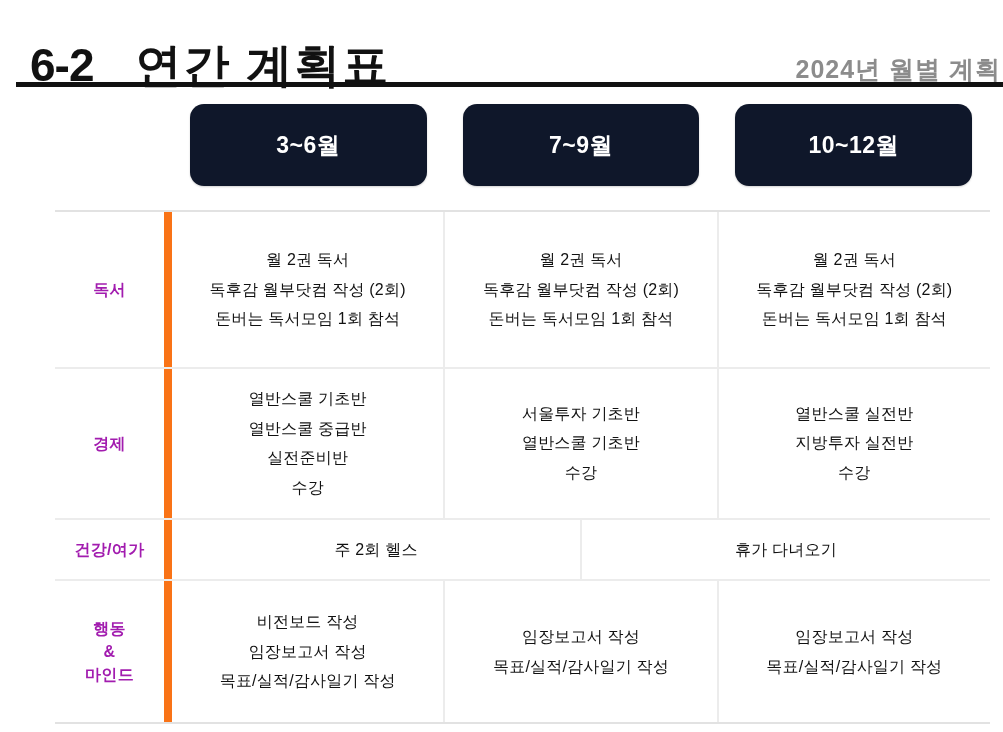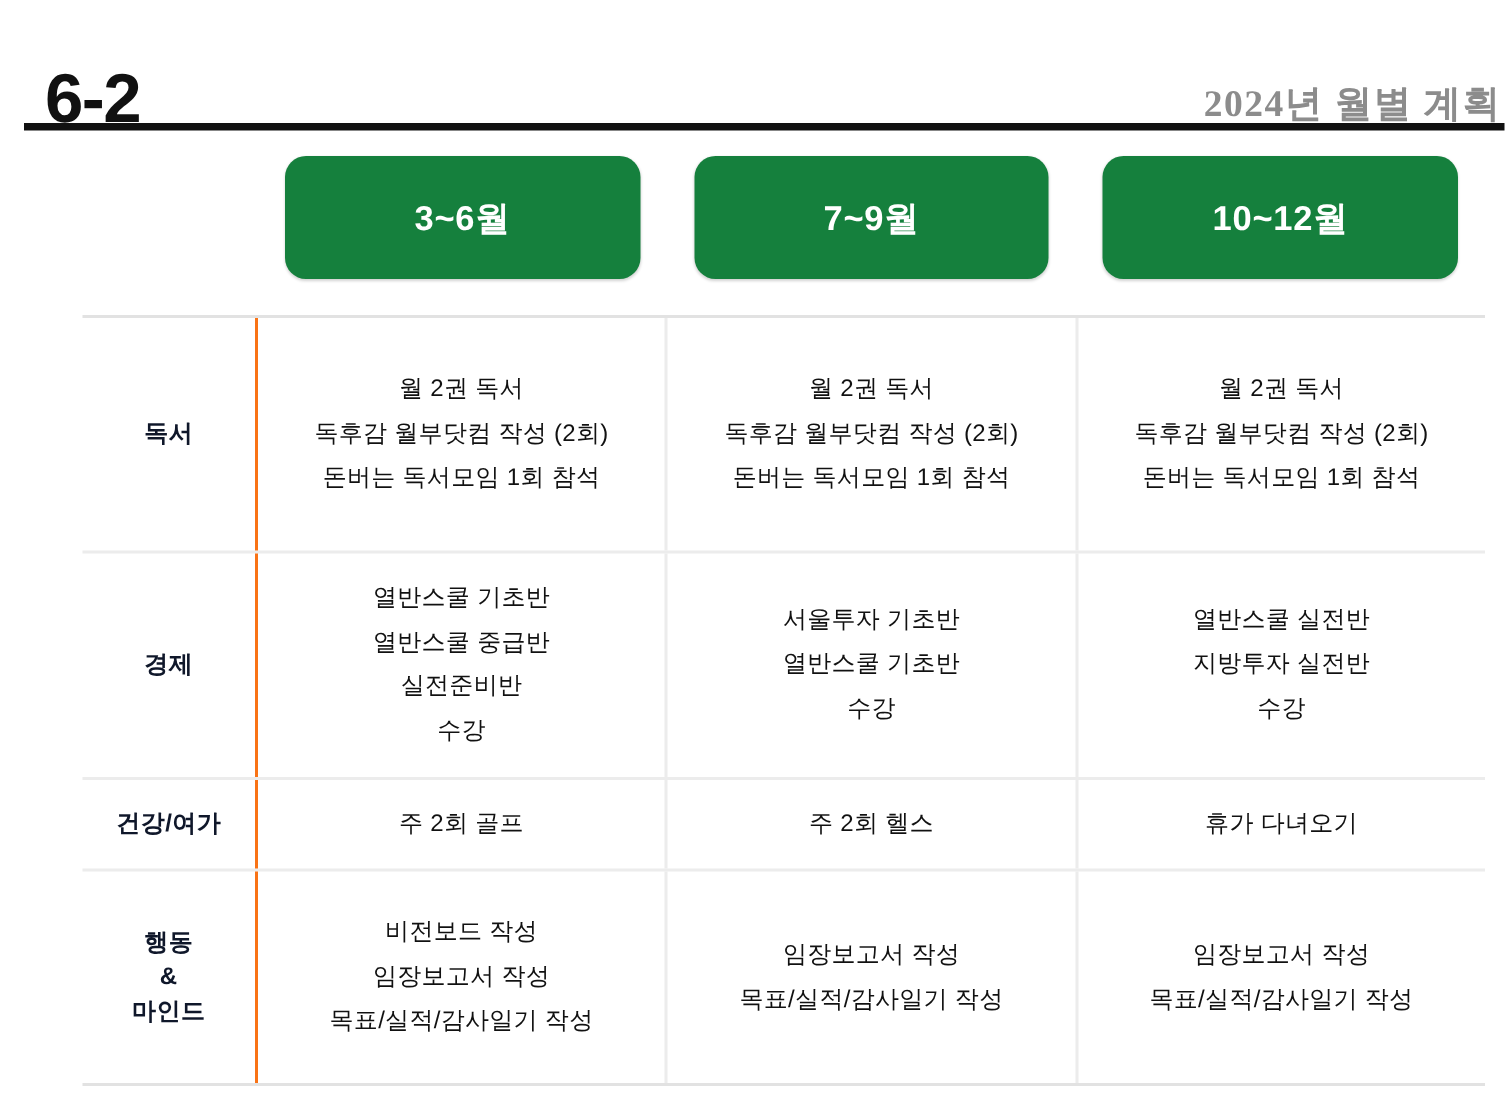--- a/index.html
+++ b/index.html
@@ -51,21 +51,20 @@
     margin-left: auto;
     font-size: 25px;
     font-weight: bold;
     color: #8c8c8c;
     letter-spacing: 1px;
     line-height: 1;
     white-space: nowrap;
     padding-right: 2px;
     position: relative;
     top: -6px;
-    font-family: Liberation Serif, serif;
   }
   .header-rule {
     position: absolute;
     left: 16px;
     right: 0;
     top: 82px;
     height: 5px;
     background: #111111;
   }
 
@@ -86,21 +85,21 @@
     flex: 1 1 0;
     display: flex;
     justify-content: center;
     align-items: flex-start;
     padding: 8px 18px 0 18px;
     box-sizing: border-box;
   }
   .month-pill {
     width: 100%;
     height: 82px;
-    background: #15803d;
+    background: #0f172a;
     border-radius: 14px;
     color: #ffffff;
     font-size: 23px;
     font-weight: bold;
     letter-spacing: 0.5px;
     display: flex;
     align-items: center;
     justify-content: center;
     box-shadow: 0 1px 2px rgba(0,0,0,0.18);
   }
@@ -133,24 +132,24 @@
 
   .row-label {
     width: 117px;
     flex: 0 0 117px;
     display: flex;
     align-items: center;
     justify-content: center;
     text-align: center;
     font-size: 16px;
     font-weight: bold;
-    color: #0f172a;
+    color: #a21caf;
     letter-spacing: 0.3px;
     line-height: 1.45;
-    border-right: 2px solid #f97316;
+    border-right: 8px solid #f97316;
     box-sizing: border-box;
     white-space: pre-line;
   }
   .row-cell {
     flex: 1 1 0;
     display: flex;
     flex-direction: column;
     align-items: center;
     justify-content: center;
     text-align: center;
@@ -166,20 +165,21 @@
   .row-cell:last-child {
     border-right: none;
   }
 </style>
 </head>
 <body>
 
 <div class="page-header">
   <div class="header-row">
     <span class="title-number">6-2</span>
+    <span class="title-main">연간 계획표</span>
     <span class="title-sub">2024년 월별 계획</span>
   </div>
   <div class="header-rule"></div>
 </div>
 
 <div class="month-header">
   <div class="month-spacer"></div>
   <div class="month-cell">
     <div class="month-pill">3~6월</div>
   </div>
@@ -215,21 +215,20 @@
     <div class="row-cell">서울투자 기초반
 열반스쿨 기초반
 수강</div>
     <div class="row-cell">열반스쿨 실전반
 지방투자 실전반
 수강</div>
   </div>
 
   <div class="plan-row r-health">
     <div class="row-label">건강/여가</div>
-    <div class="row-cell">주 2회 골프</div>
     <div class="row-cell">주 2회 헬스</div>
     <div class="row-cell">휴가 다녀오기</div>
   </div>
 
   <div class="plan-row r-mind">
     <div class="row-label">행동
 &amp;
 마인드</div>
     <div class="row-cell">비전보드 작성
 임장보고서 작성

